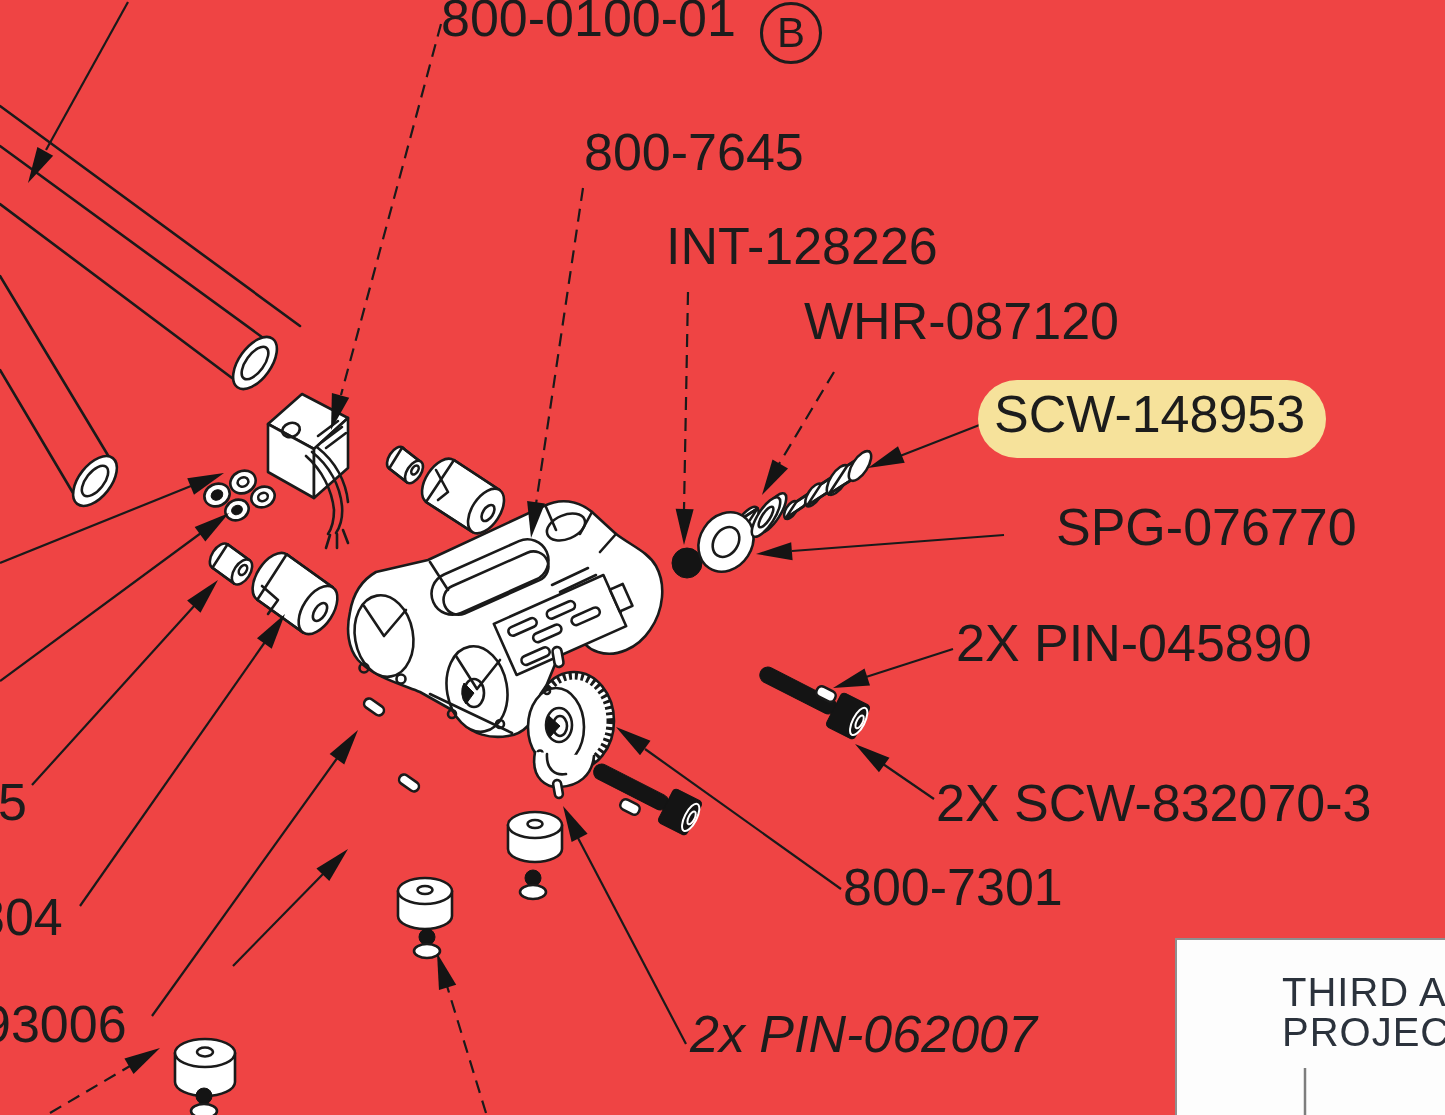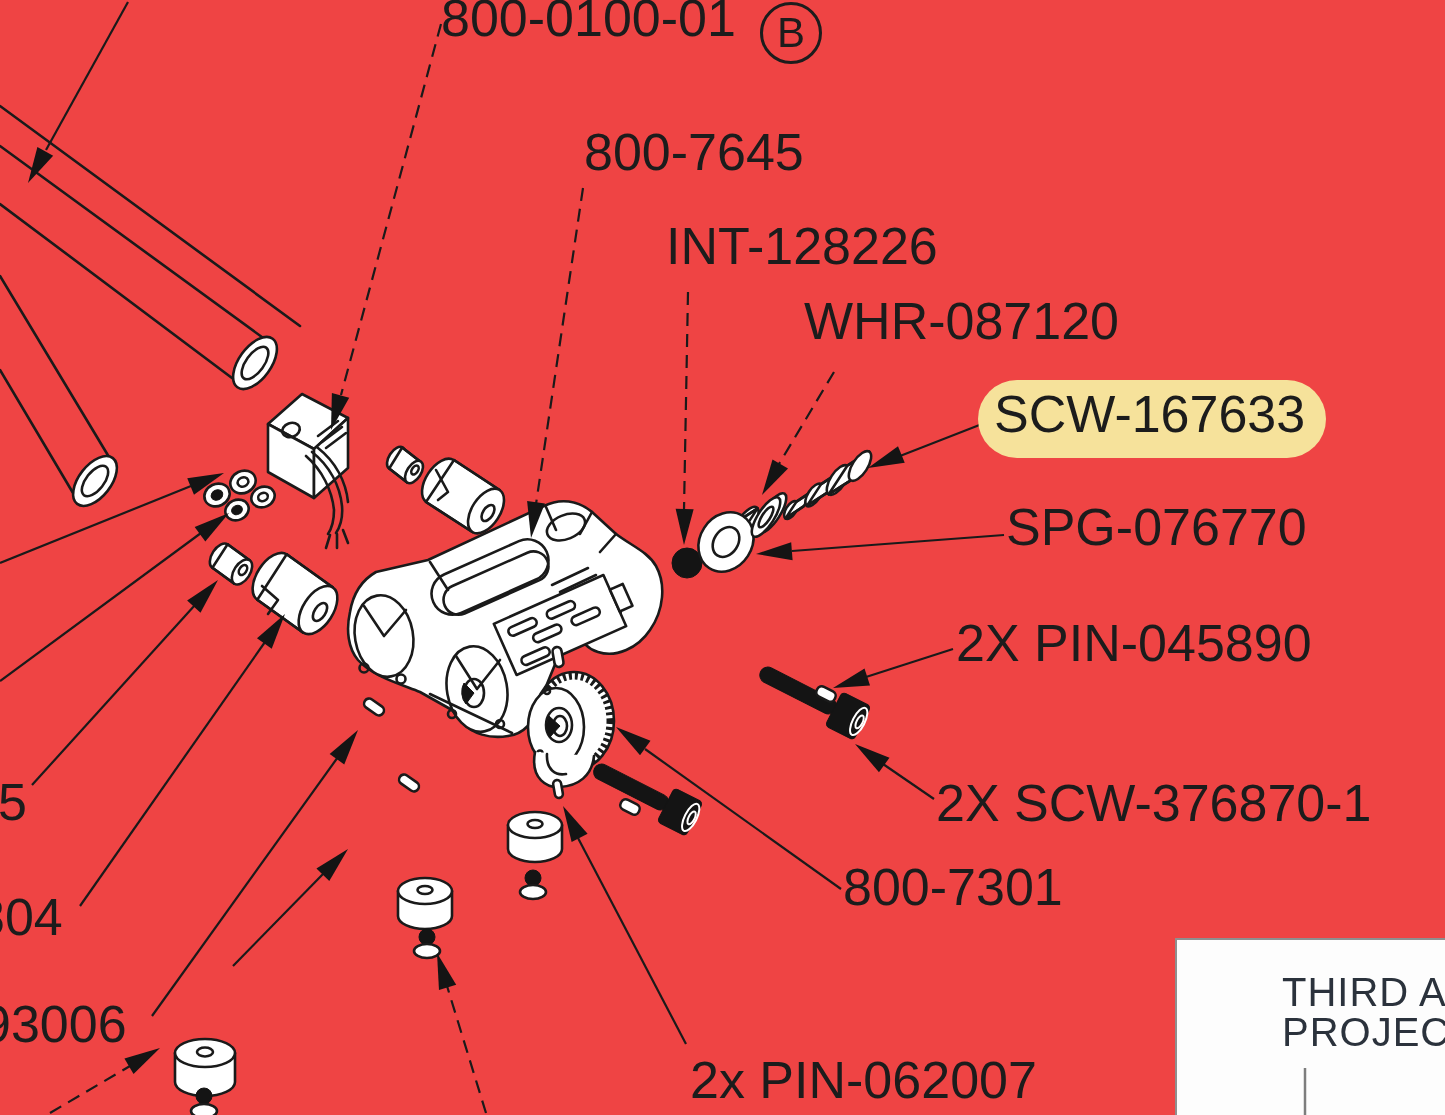--- a/index.html
+++ b/index.html
@@ -330,31 +330,31 @@
   <div class="rev-circle">
     <span>B</span>
   </div>
 
   <div class="plabel" style="left:538px;top:126px;margin-left:46px;">800-7645</div>
 
   <div class="plabel" style="left:666px;top:220px;">INT-128226</div>
 
   <div class="plabel" style="left:804px;top:295px;">WHR-087120</div>
 
-  <div class="plabel" style="left:994px;top:388px;">SCW-167633</div>
-
-  <div class="plabel" style="left:1006px;top:501px;text-align:right;">SPG-076770</div>
+  <div class="plabel" style="left:994px;top:388px;">SCW-148953</div>
+
+  <div class="plabel" style="left:1056px;top:501px;text-align:right;">SPG-076770</div>
 
   <div class="plabel" style="left:956px;top:617px;">2X PIN-045890</div>
 
-  <div class="plabel" style="left:936px;top:777px;">2X SCW-376870-1</div>
+  <div class="plabel" style="left:936px;top:777px;">2X SCW-832070-3</div>
 
   <div class="plabel" style="left:843px;top:861px;">800-7301</div>
 
-  <div class="plabel" style="left:690px;top:1054px;">2x PIN-062007</div>
+  <div class="plabel" style="left:690px;top:1008px;font-style:italic;">2x PIN-062007</div>
 
   <div class="plabel" style="left:-2px;top:776px;">5</div>
 
   <div class="plabel" style="left:-24px;top:891px;">804</div>
 
   <div class="plabel" style="left:-18px;top:998px;">93006</div>
 
   <div class="title-block">
     <div class="tb-line l1">THIRD AN</div>
     <div class="tb-line l2">PROJECT</div>

